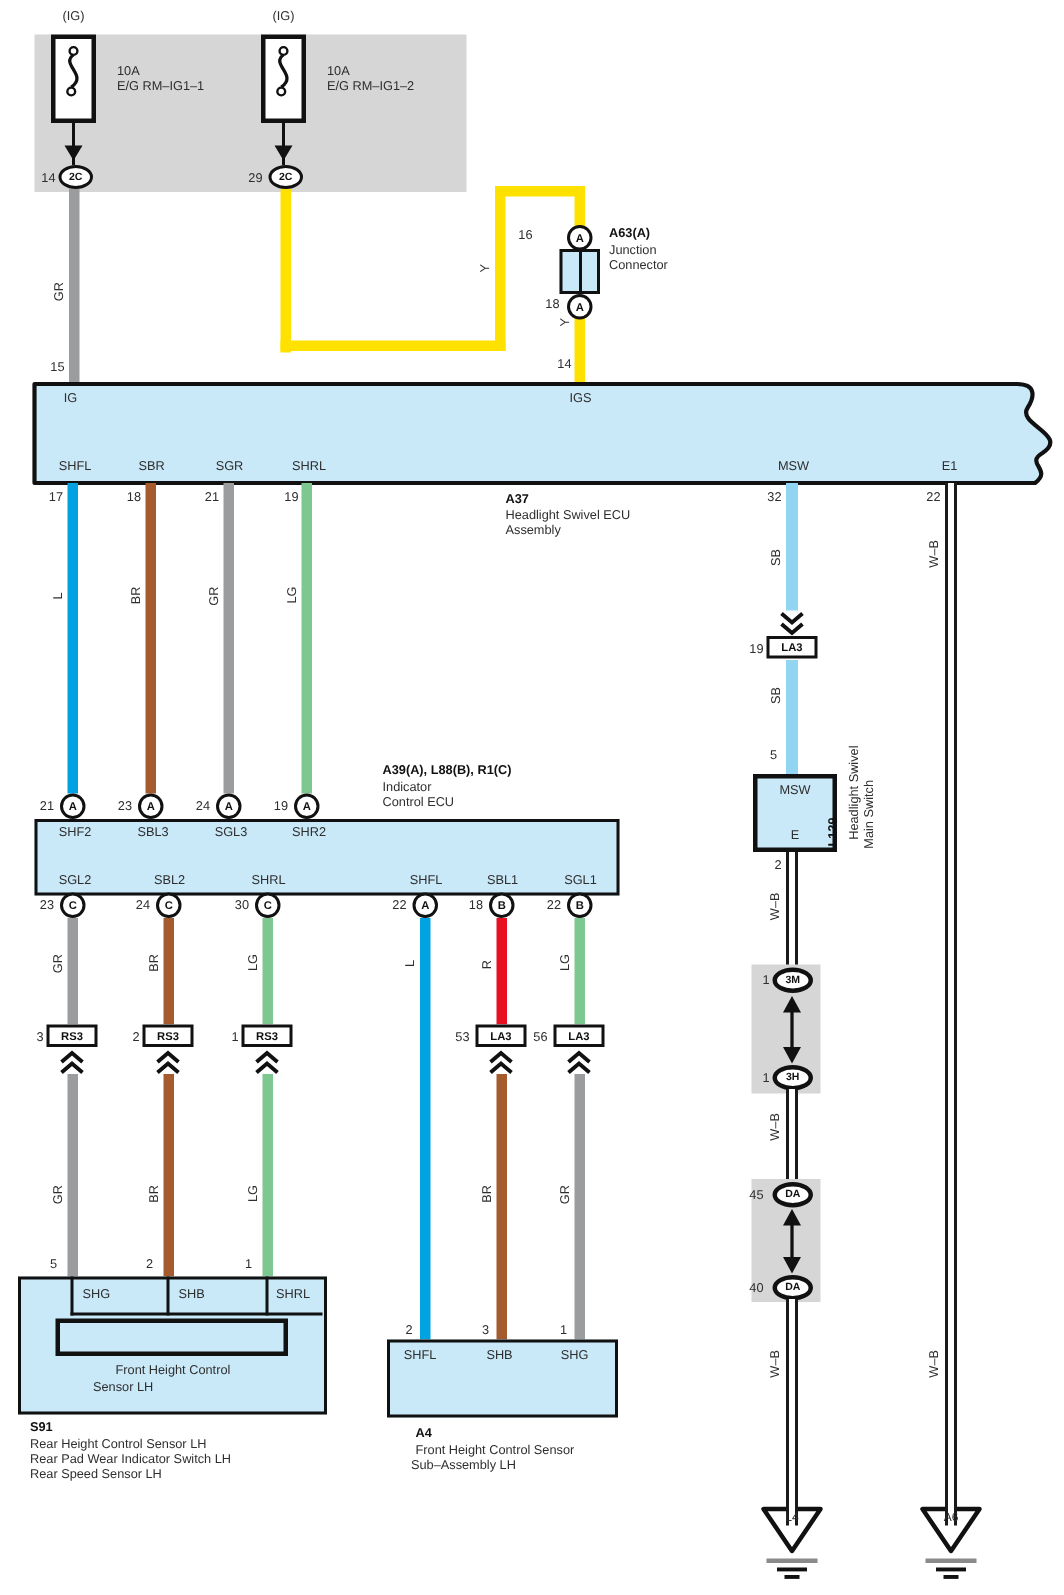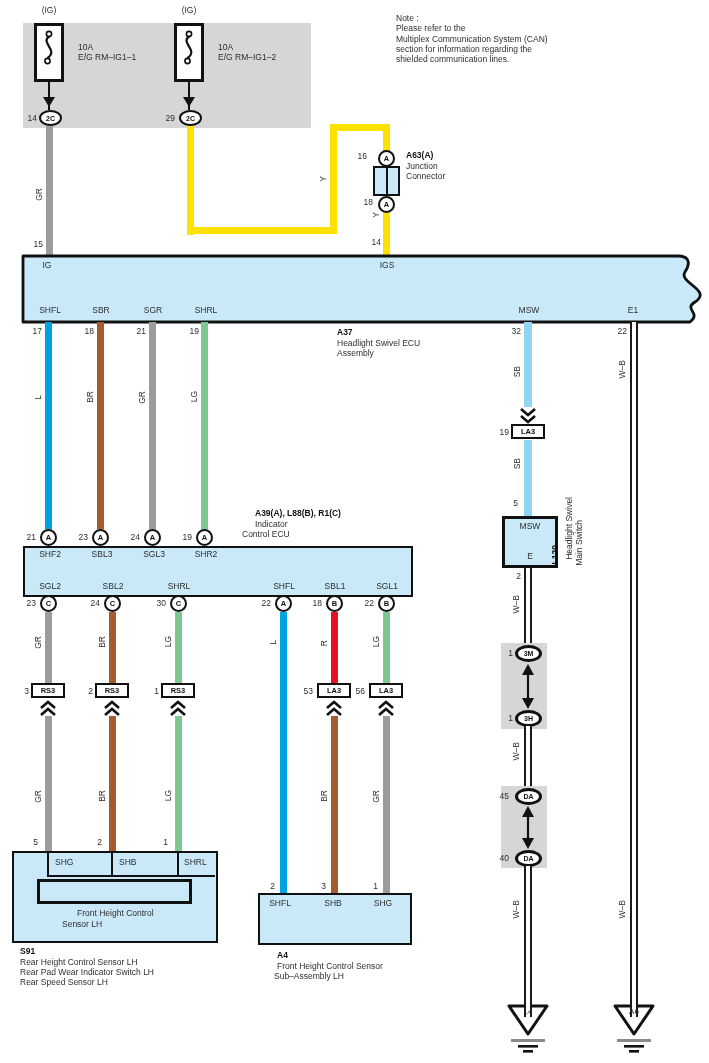--- a/index.html
+++ b/index.html
@@ -64,43 +64,36 @@
   <span class="t" style="left:218px;top:52px">E/G RM–IG1–2</span>
   <div class="ln" style="left:188px;top:82px;width:2px;height:28px"></div>
   <svg width="14" height="12" style="left:182px;top:96px">
       <path d="M1 1 H13 L7 11 Z" fill="#111"></path>
     </svg>
   <span class="t rt" style="left:151px;top:113px">29</span>
   <div class="ov" style="left:179px;top:110px">
       <span>2C</span>
     </div>
 
-  <div class="t" style="left:396px;top:13px">
-    <div>Note :</div>
-    <div>Please refer to the</div>
-    <div>Multiplex Communication System (CAN)</div>
-    <div>section for information regarding the</div>
-    <div>shielded communication lines.</div>
-  </div>
 
   <div class="wire wgr" style="left:46px;top:126px;height:131px"></div>
   <span class="t v" style="left:34px;top:188px">GR</span>
   <span class="t rt" style="left:19px;top:239px">15</span>
 
   <div class="wire wy" style="left:187px;top:126px;height:109px"></div>
   <div class="hw wy" style="left:187px;top:227px;width:150px"></div>
   <div class="wire wy" style="left:330px;top:124px;height:110px"></div>
   <div class="hw wy" style="left:330px;top:124px;width:60px"></div>
   <div class="wire wy" style="left:383px;top:124px;height:27px"></div>
   <div class="wire wy" style="left:383px;top:211px;height:46px"></div>
   <span class="t v" style="left:318px;top:176px">Y</span>
   <span class="t v" style="left:371px;top:212px">Y</span>
   <span class="t rt" style="left:357px;top:237px">14</span>
 
-  <span class="t rt" style="left:343px;top:151px">16</span>
+  <span class="t rt" style="left:331px;top:151px">16</span>
   <div class="pc" style="left:378px;top:150px">
       <span>A</span>
     </div>
   <div class="blk" style="left:373px;top:166px;width:27px;height:30px"></div>
   <div class="ln" style="left:386px;top:168px;width:1.5px;height:26px"></div>
   <span class="t rt" style="left:349px;top:197px">18</span>
   <div class="pc" style="left:378px;top:196px">
       <span>A</span>
     </div>
   <span class="t b" style="left:406px;top:150px">A63(A)</span>
@@ -148,21 +141,21 @@
       <span>A</span>
     </div>
   <div class="pc" style="left:144px;top:529px">
       <span>A</span>
     </div>
   <div class="pc" style="left:196px;top:529px">
       <span>A</span>
     </div>
   <span class="t b" style="left:255px;top:508px">A39(A), L88(B), R1(C)</span>
   <span class="t" style="left:255px;top:519px">Indicator</span>
-  <span class="t" style="left:242px;top:529px">Control ECU</span>
+  <span class="t" style="left:255px;top:529px">Control ECU</span>
 
   <div class="blk" style="left:23px;top:546px;width:390px;height:51px"></div>
   <span class="t cl" style="left:50px;top:549px">SHF2</span>
   <span class="t cl" style="left:102px;top:549px">SBL3</span>
   <span class="t cl" style="left:154px;top:549px">SGL3</span>
   <span class="t cl" style="left:206px;top:549px">SHR2</span>
   <span class="t cl" style="left:50px;top:581px">SGL2</span>
   <span class="t cl" style="left:113px;top:581px">SBL2</span>
   <span class="t cl" style="left:179px;top:581px">SHRL</span>
   <span class="t cl" style="left:284px;top:581px">SHFL</span>

